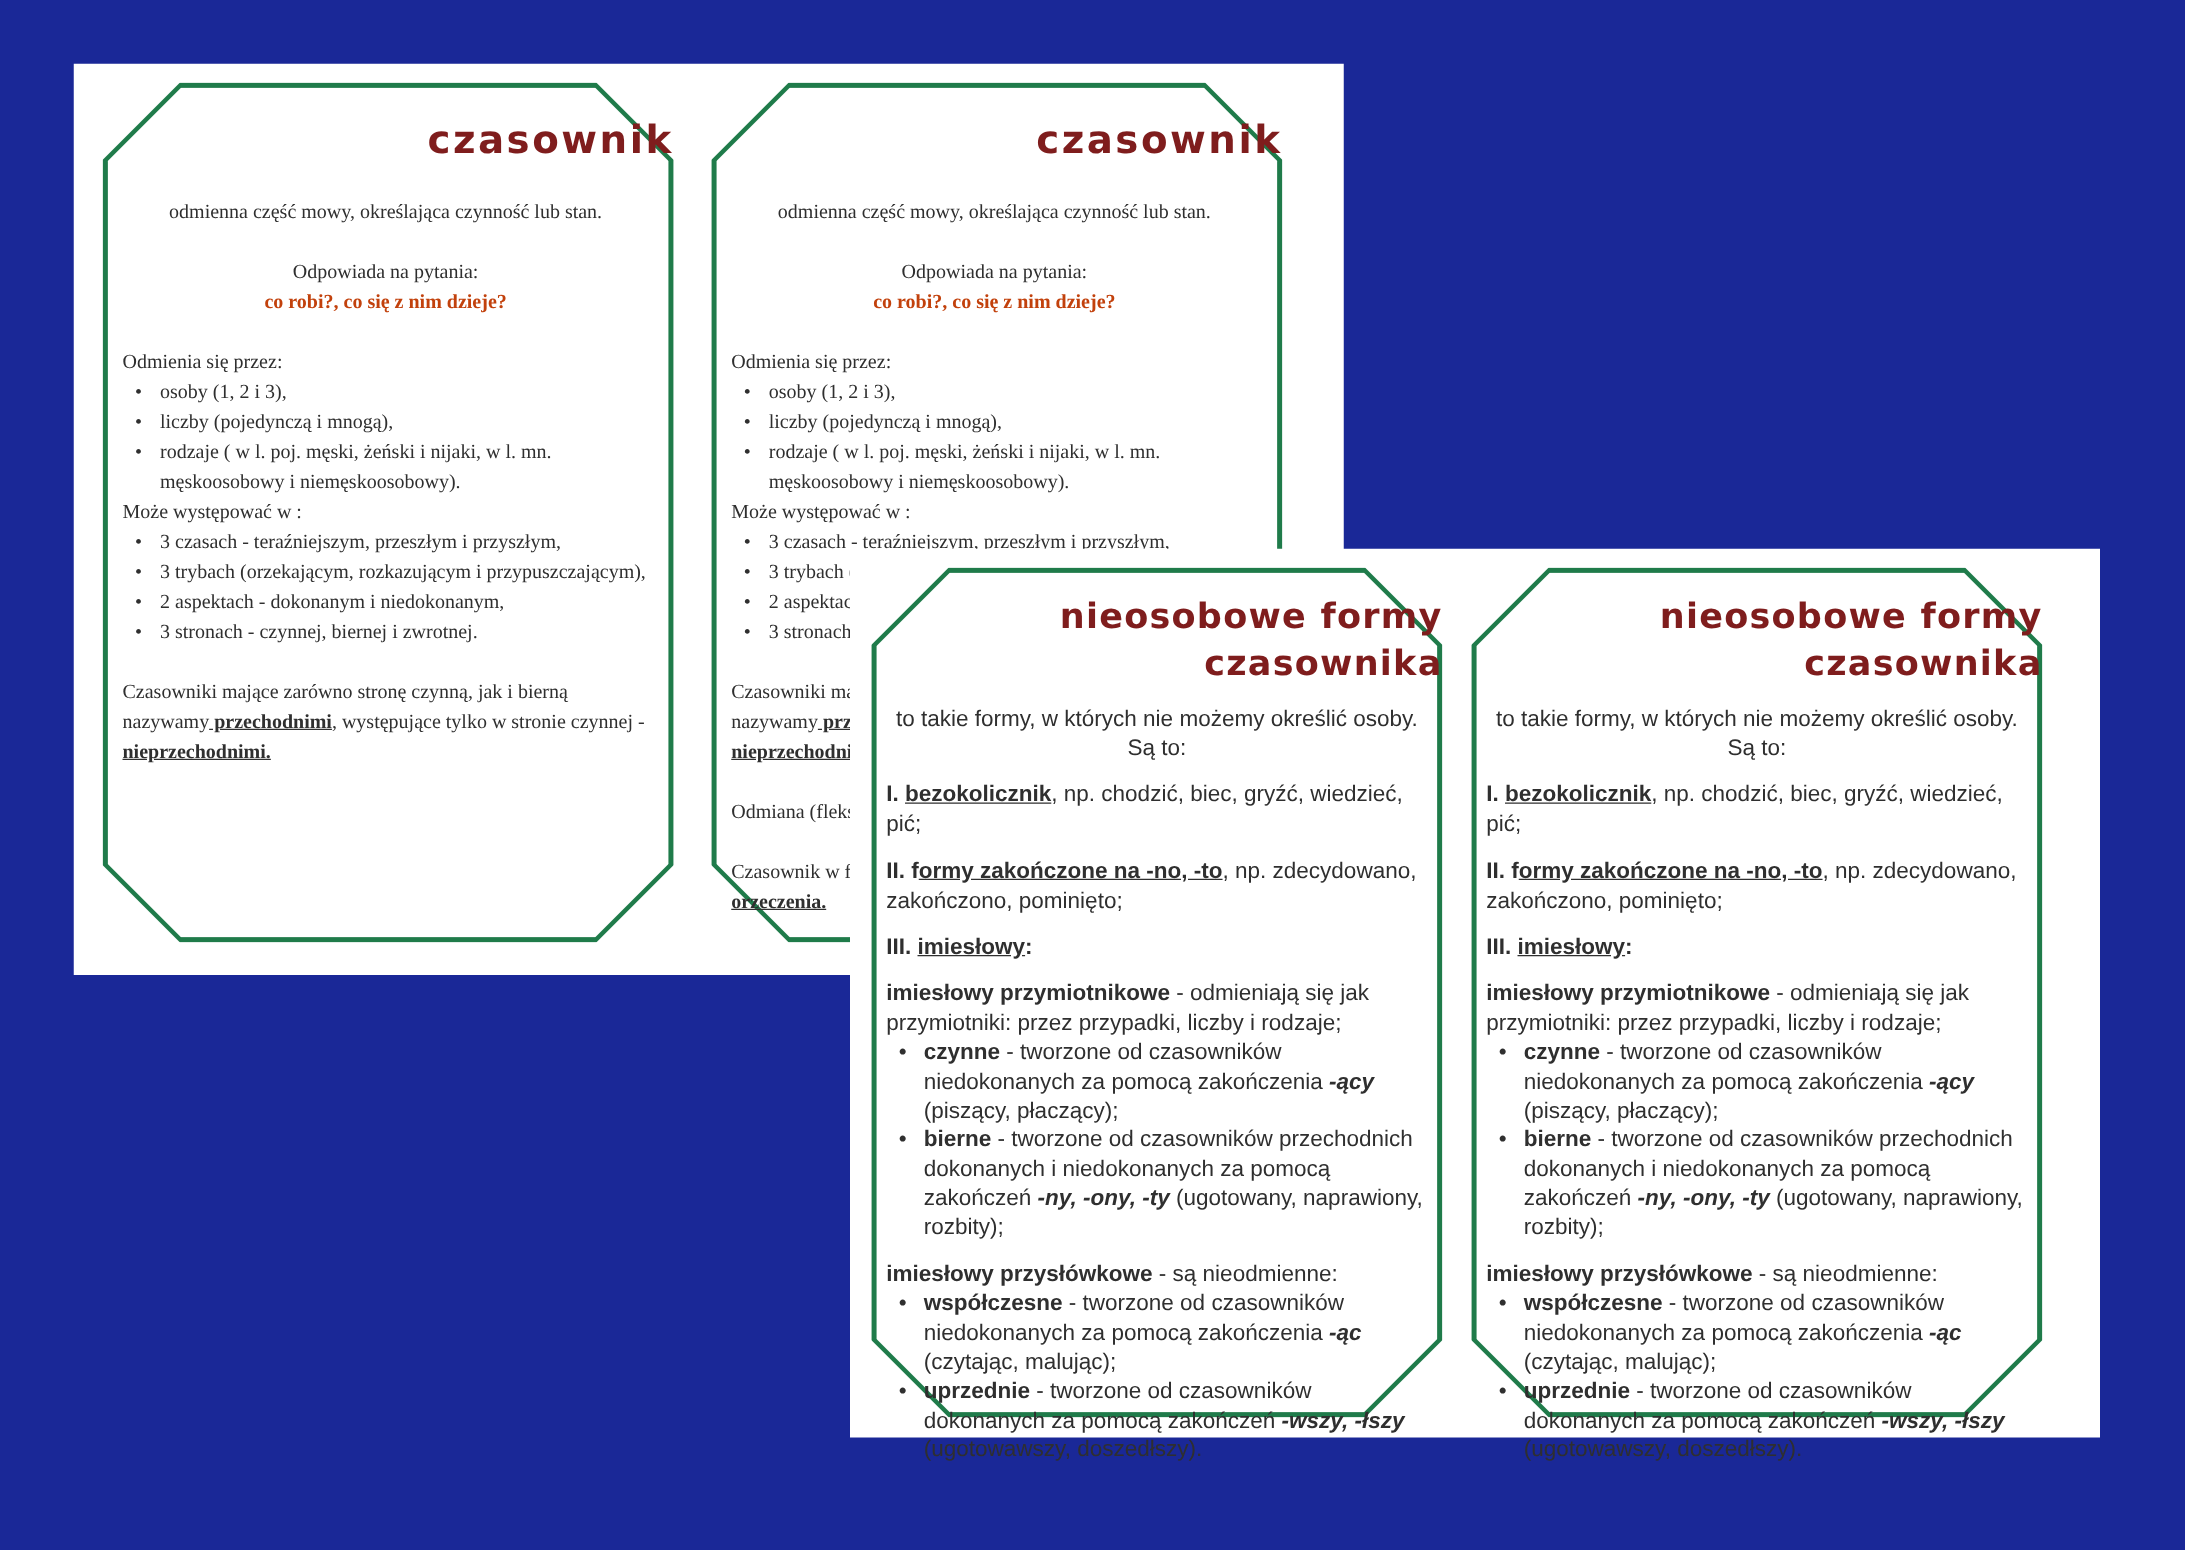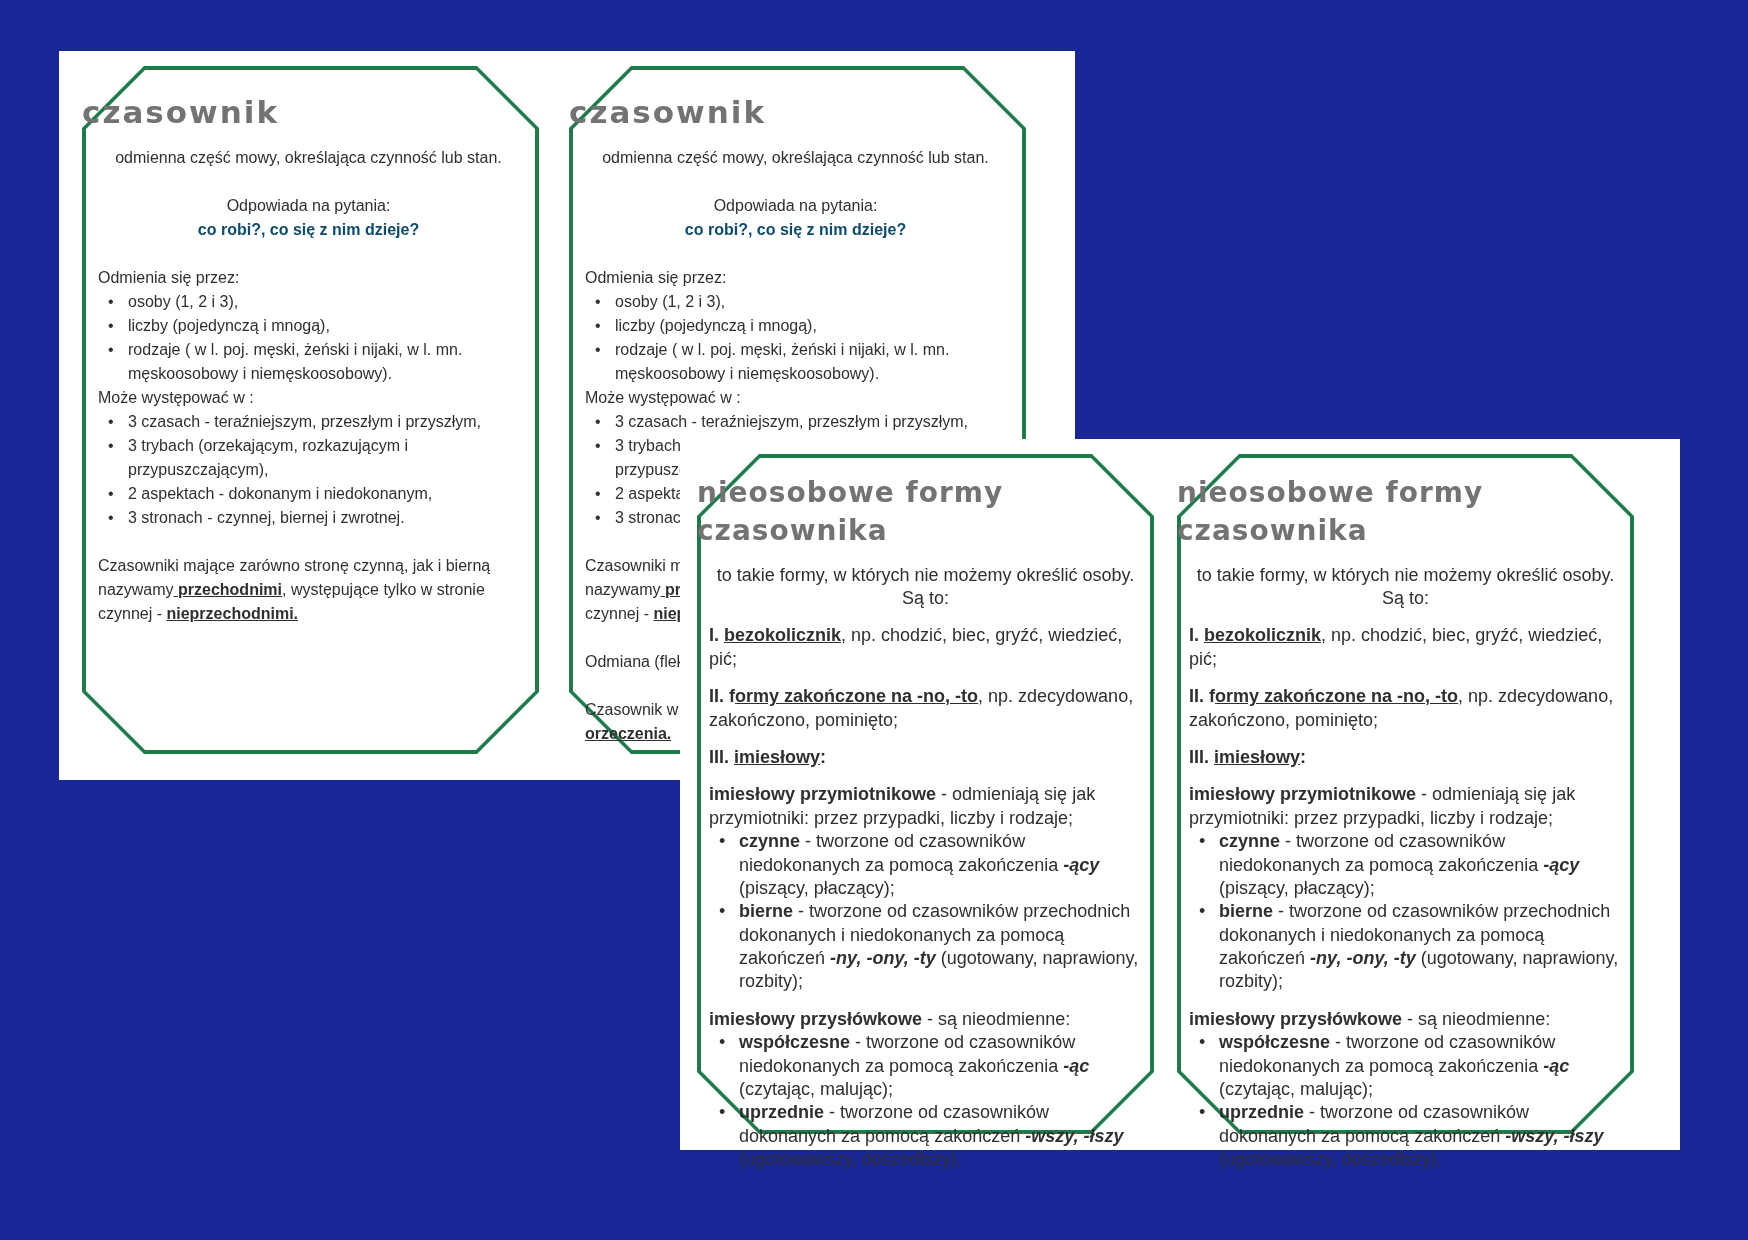--- a/index.html
+++ b/index.html
@@ -30,47 +30,47 @@
   }
   .octo-fill {
     position: absolute; inset: 4px;
     background: #ffffff;
     clip-path: polygon(59px 0, calc(100% - 59px) 0, 100% 59px, 100% calc(100% - 59px),
                        calc(100% - 59px) 100%, 59px 100%, 0 calc(100% - 59px), 0 59px);
   }
   .card-content { position: absolute; inset: 6px 0; }
 
   .card-title {
-    text-align: left;
+    text-align: right;
     font-family: "DejaVu Sans", sans-serif;
     font-weight: bold;
-    color: #737373;
+    color: #7f1d1d;
   }
   .czasownik  .card-title { font-size: 31px; margin-top: 22px; letter-spacing: 2px; }
   .nieosobowe .card-title { font-size: 28px; margin-top: 14px; line-height: 1.35; letter-spacing: 1px; }
 
   .card-body { color: #2f2f2f; }
-  .czasownik  .card-body { font-size: 16px;   line-height: 1.5;  margin-top: 16px; padding: 0 20px 0 16px; }
+  .czasownik  .card-body { font-size: 16px;   line-height: 1.5;  margin-top: 28px; padding: 0 20px 0 16px; font-family: Liberation Serif, serif; }
   .nieosobowe .card-body { font-size: 18px; line-height: 1.3;  margin-top: 14px; padding: 0 12px; }
 
   .blk { margin: 0; }
   .czasownik  .blk.gap { margin-top: 24px; }
   .nieosobowe .blk.gap { margin-top: 14px; }
   .blk.center { text-align: center; }
 
   .bullet-row { display: flex; }
   .bullet-dot { flex: 0 0 auto; width: 20px; padding-left: 10px; }
   .bullet-text { flex: 1 1 auto; }
 
   .s-n { }
   .s-b  { font-weight: bold; }
   .s-i  { }
   .s-bi { font-weight: bold; font-style: italic; }
   .s-bu { font-weight: bold; text-decoration: underline; }
-  .s-g  { font-weight: bold; color: #0c4a6e; }
+  .s-g  { font-weight: bold; color: #c2410c; }
 </style>
 </head>
 <body>
 
 <div class="sheet" id="sheet-1">
   <div class="octo czasownik" style="left:23px; top:15px; width:457px; height:688px;">
     <div class="octo-frame"></div>
     <div class="octo-fill"></div>
     <div class="card-content">
       <div class="card-title"><span>czasownik</span></div>

